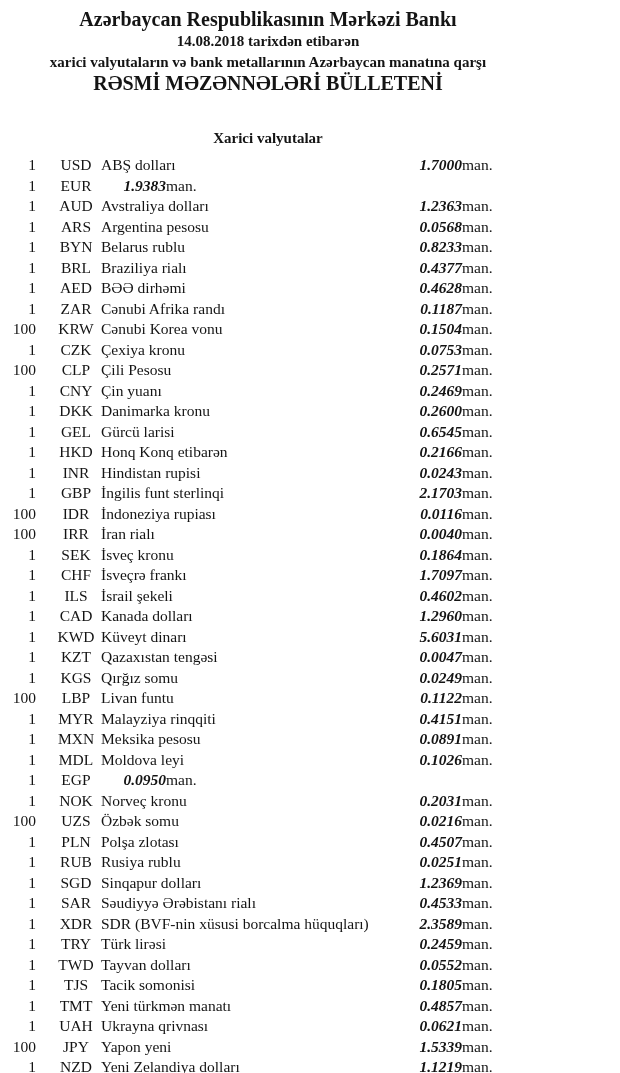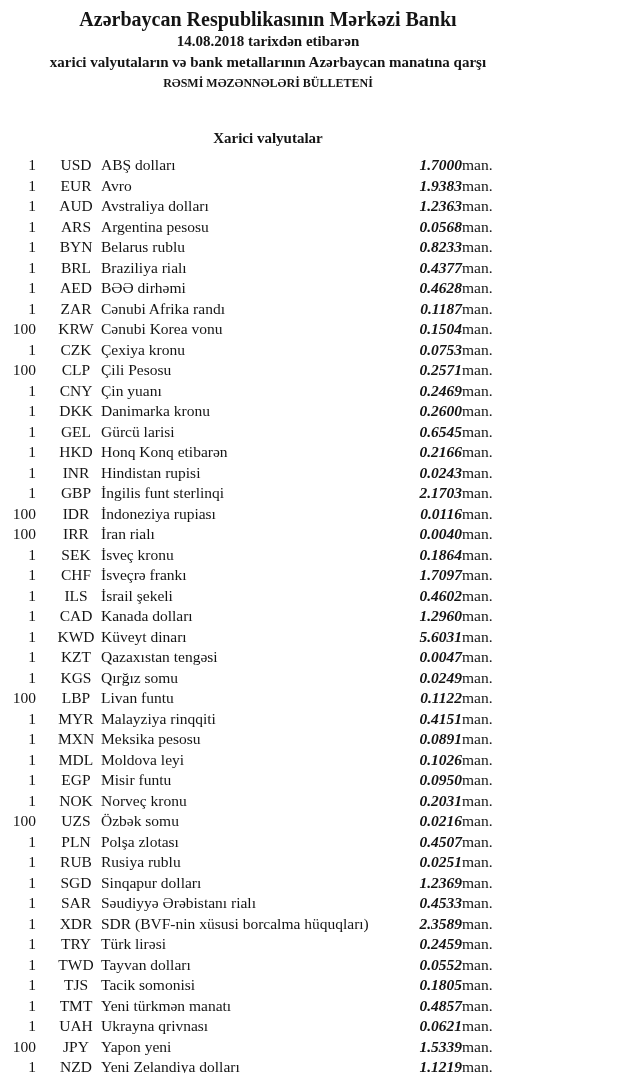--- a/index.html
+++ b/index.html
@@ -29,21 +29,21 @@
     margin: 0;
   }
   .hline {
     font-size: 15px;
     font-weight: bold;
     text-align: center;
     line-height: 21px;
     margin: 0;
   }
   .hline.caps {
-    font-size: 12px;
+    font-size: 20px;
   }
   .section-title {
     font-size: 15px;
     font-weight: bold;
     text-align: center;
     line-height: 20px;
     margin-top: 34px;
   }
   .rates-table {
     margin-top: 7px;
@@ -104,21 +104,20 @@
     <span class="c-qty">1</span>
     <span class="c-code">USD</span>
     <span class="c-name">ABŞ dolları</span>
     <span class="c-rate">1.7000</span>
     <span class="c-man">man.</span>
   </div>
 
   <div class="row">
     <span class="c-qty">1</span>
     <span class="c-code">EUR</span>
-    <span class="c-name">Avro</span>
     <span class="c-rate">1.9383</span>
     <span class="c-man">man.</span>
   </div>
 
   <div class="row">
     <span class="c-qty">1</span>
     <span class="c-code">AUD</span>
     <span class="c-name">Avstraliya dolları</span>
     <span class="c-rate">1.2363</span>
     <span class="c-man">man.</span>
@@ -336,21 +335,20 @@
     <span class="c-qty">1</span>
     <span class="c-code">MDL</span>
     <span class="c-name">Moldova leyi</span>
     <span class="c-rate">0.1026</span>
     <span class="c-man">man.</span>
   </div>
 
   <div class="row">
     <span class="c-qty">1</span>
     <span class="c-code">EGP</span>
-    <span class="c-name">Misir funtu</span>
     <span class="c-rate">0.0950</span>
     <span class="c-man">man.</span>
   </div>
 
   <div class="row">
     <span class="c-qty">1</span>
     <span class="c-code">NOK</span>
     <span class="c-name">Norveç kronu</span>
     <span class="c-rate">0.2031</span>
     <span class="c-man">man.</span>

